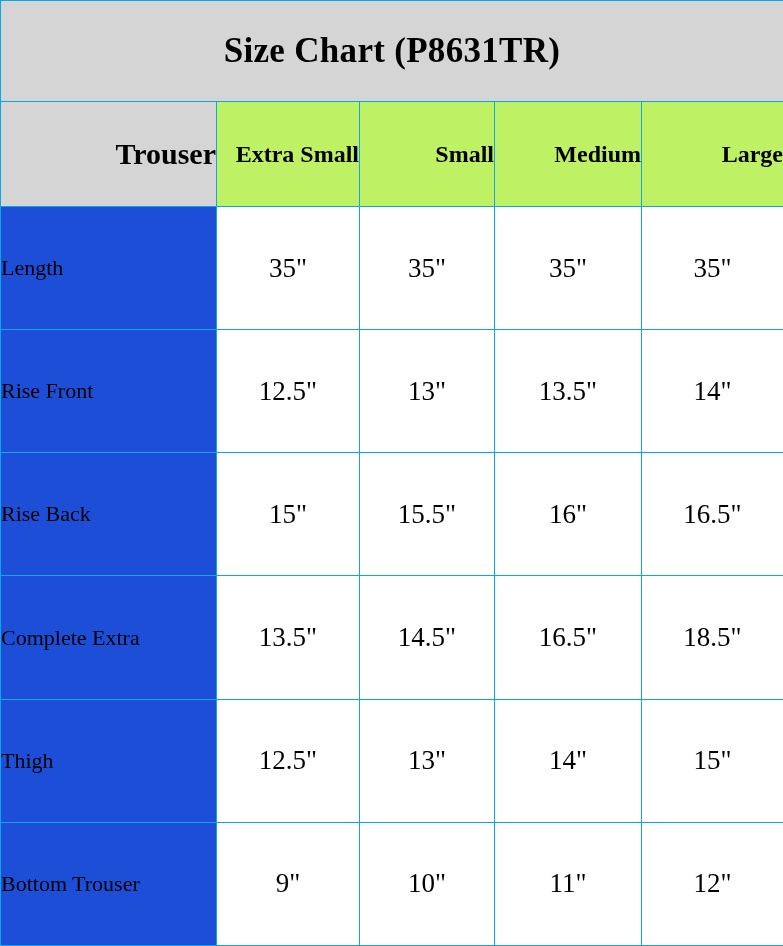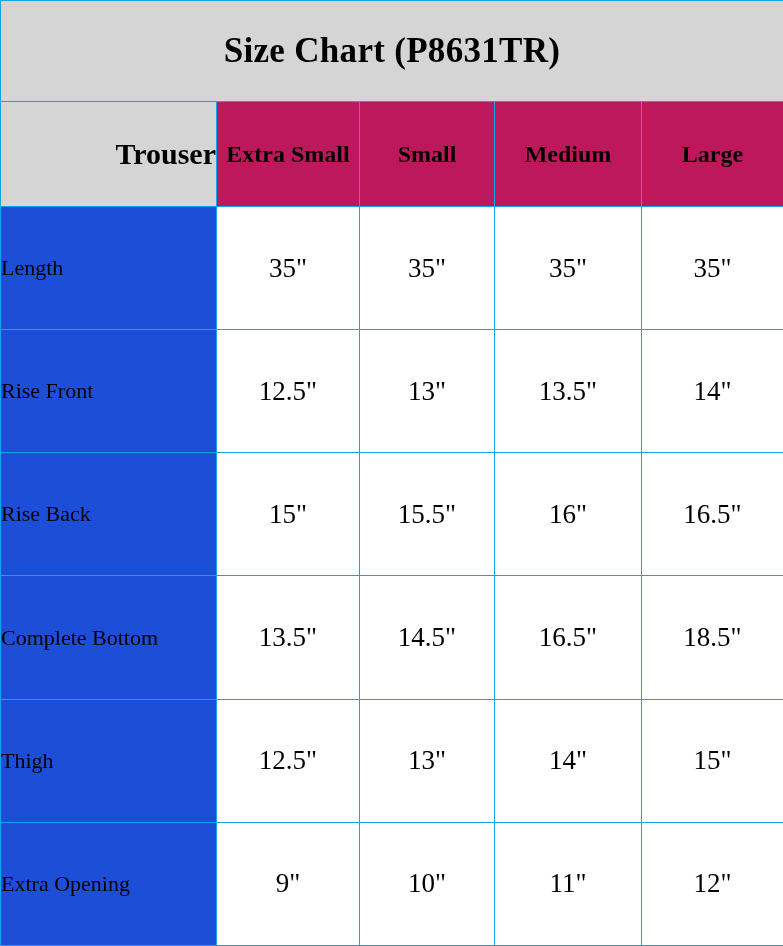--- a/index.html
+++ b/index.html
@@ -49,22 +49,22 @@
     background: #d5d5d5;
     text-align: right;
     vertical-align: middle;
     font-size: 30px;
     font-weight: bold;
     padding-left: 38px;
     color: #000000;
     height: 104px;
   }
   .head-cell {
-    background: #be185d;
-    text-align: center;
+    background: #bef264;
+    text-align: right;
     vertical-align: middle;
     font-size: 24px;
     font-weight: bold;
     color: #000000;
   }
   
   .row-label {
     background: #1d4ed8;
     text-align: left;
     vertical-align: middle;
@@ -127,38 +127,38 @@
 
       <tr>
         <td class="row-label">Rise Back</td>
         <td class="val-cell">15"</td>
         <td class="val-cell">15.5"</td>
         <td class="val-cell">16"</td>
         <td class="val-cell">16.5"</td>
       </tr>
 
       <tr>
-        <td class="row-label">Complete Bottom</td>
+        <td class="row-label">Complete Extra</td>
         <td class="val-cell">13.5"</td>
         <td class="val-cell">14.5"</td>
         <td class="val-cell">16.5"</td>
         <td class="val-cell">18.5"</td>
       </tr>
 
 
       <tr>
         <td class="row-label">Thigh</td>
         <td class="val-cell">12.5"</td>
         <td class="val-cell">13"</td>
         <td class="val-cell">14"</td>
         <td class="val-cell">15"</td>
       </tr>
 
       <tr>
-        <td class="row-label">Extra Opening</td>
+        <td class="row-label">Bottom Trouser</td>
         <td class="val-cell">9"</td>
         <td class="val-cell">10"</td>
         <td class="val-cell">11"</td>
         <td class="val-cell">12"</td>
       </tr>
     </tbody>
   </table>
 </div>
 
 </body></html>

